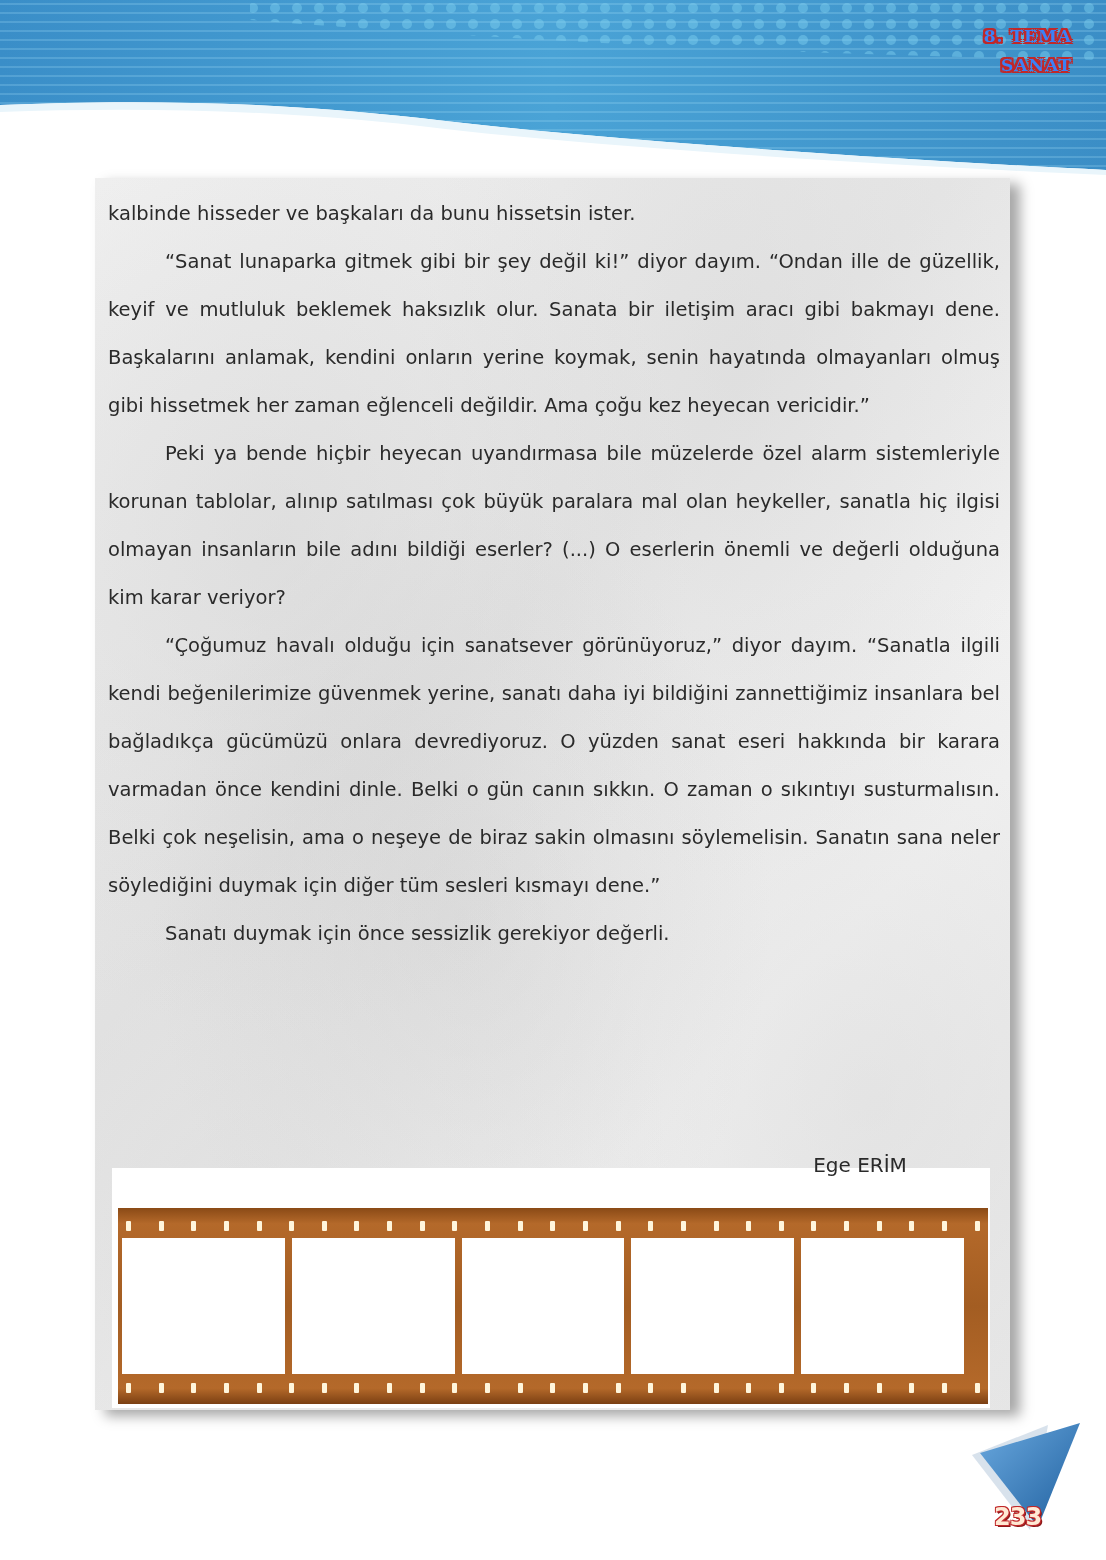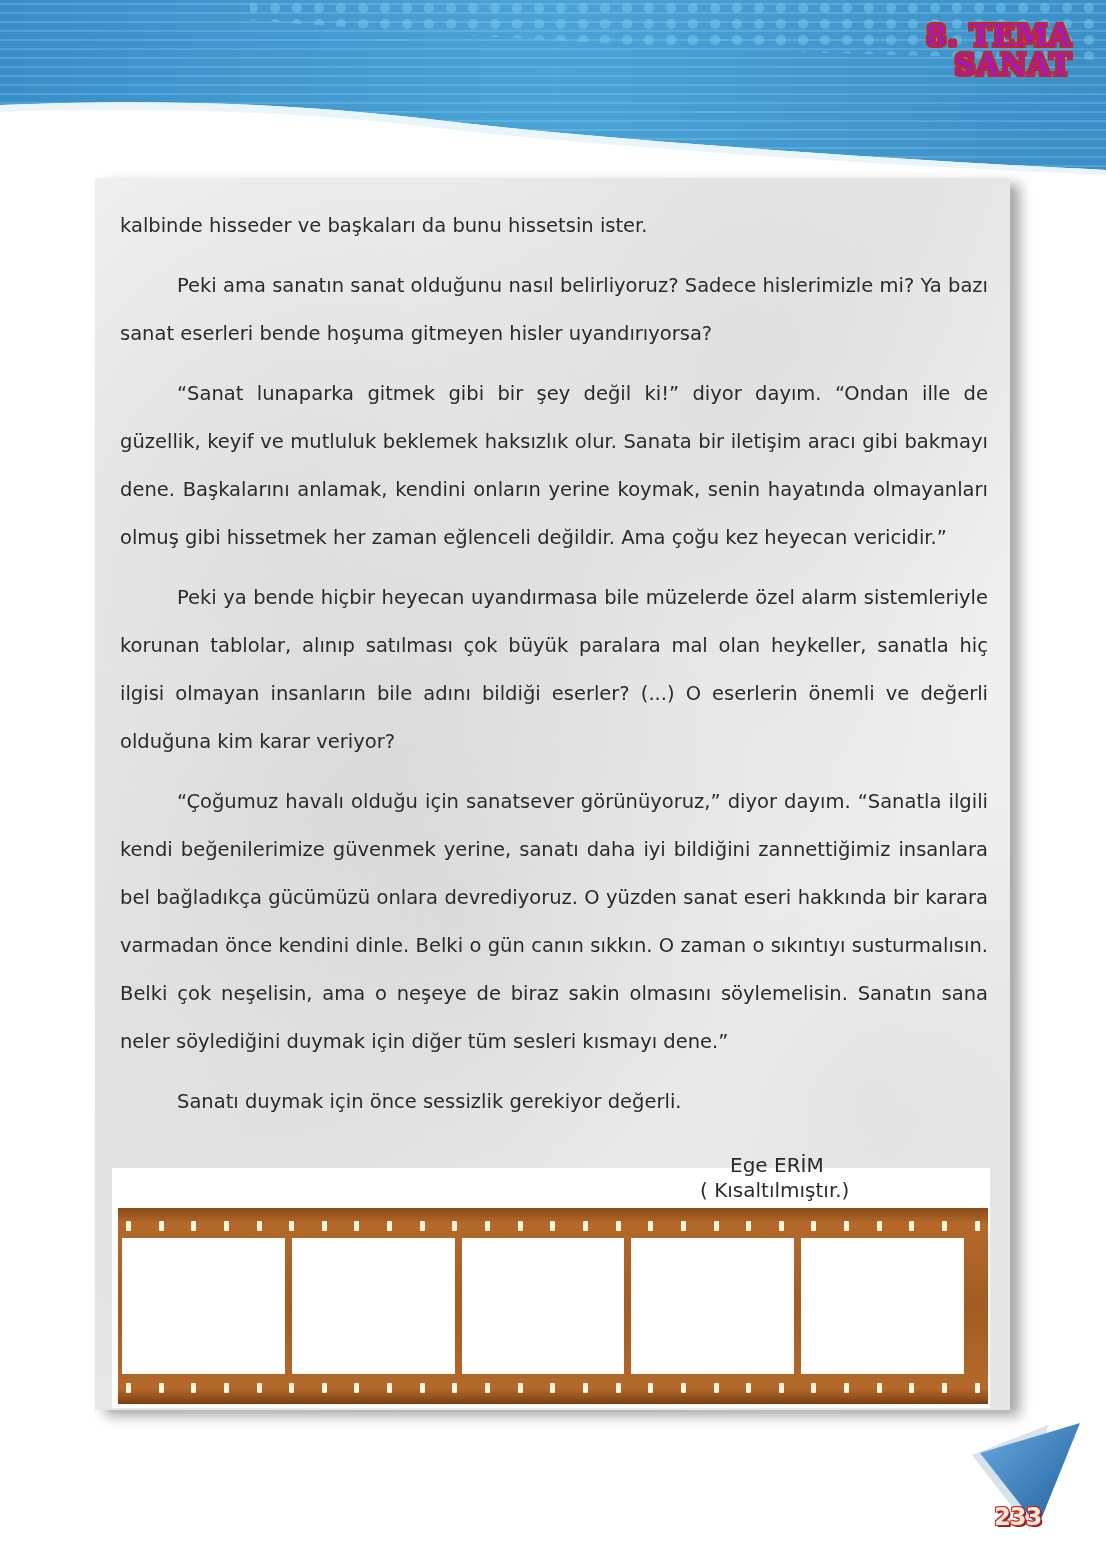--- a/index.html
+++ b/index.html
@@ -8,21 +8,21 @@
     background:#ffffff;
     font-family:"DejaVu Sans", "Liberation Sans", sans-serif;
   }
   
   .header-wave {
     position:absolute; left:0; top:0; width:1106px; height:175px;
   }
   .theme-badge {
     position:absolute; right:34px; top:22px; text-align:right;
     font-family:"DejaVu Serif", "Liberation Serif", serif;
-    font-weight:bold; color:#a21caf; font-size:29px; line-height:29px;
+    font-weight:bold; color:#3b82f6; font-size:17px; line-height:29px;
     letter-spacing:1px;
     text-shadow: 2px 0 0 #c0282a, -2px 0 0 #c0282a, 0 2px 0 #c0282a, 0 -2px 0 #c0282a,
                  2px 2px 0 #c0282a, -2px -2px 0 #c0282a, 2px -2px 0 #c0282a, -2px 2px 0 #c0282a;
   }
   
   .paper {
     position:absolute; left:95px; top:178px; width:915px; height:1232px;
     background:
       radial-gradient(ellipse at 20% 30%, rgba(200,200,200,0.35), transparent 40%),
       radial-gradient(ellipse at 70% 15%, rgba(210,210,210,0.35), transparent 35%),
@@ -30,24 +30,24 @@
       radial-gradient(ellipse at 85% 75%, rgba(205,205,205,0.35), transparent 40%),
       radial-gradient(ellipse at 15% 85%, rgba(200,200,200,0.3), transparent 40%),
       linear-gradient(135deg, #f1f1f1, #e6e6e6 40%, #f3f3f3 70%, #e9e9e9);
     box-shadow: 10px 6px 12px rgba(0,0,0,0.35);
   }
   .text-block {
     position:absolute; left:108px; top:190px; width:892px;
     font-size:19.5px; color:#2a2a2a; line-height:48px;
     text-align:justify;
   }
-  .text-block p { margin:12px; }
+  .text-block p { margin:0; }
   .indent { text-indent:57px; }
   .author {
-    position:absolute; left:700px; top:1153px; width:290px; 
+    position:absolute; left:700px; top:1153px; width:290px; text-align:center;
     font-size:20px; color:#2a2a2a; line-height:25px;
   }
   .author-name { padding-left:30px; }
   
   .film-bg {
     position:absolute; left:112px; top:1168px; width:878px; height:240px; background:#ffffff;
   }
   .filmstrip {
     position:absolute; left:118px; top:1208px; width:870px; height:196px;
     background:linear-gradient(180deg,#8a4a16,#b4692a 8%,#a35d22 50%,#b4692a 92%,#7a3f12);
@@ -99,31 +99,29 @@
 </svg>
 <div class="theme-badge">
   <div>8. TEMA</div>
   <div>SANAT</div>
 </div>
 
 <div class="paper"></div>
 
 <div class="text-block">
   <p>kalbinde hisseder ve başkaları da bunu hissetsin ister.</p>
-  <p class="indent">Peki ama sanatın sanat olduğunu nasıl belirliyoruz? Sadece hislerimizle mi? Ya bazı sanat eserleri bende hoşuma gitmeyen hisler uyandırıyorsa?</p>
   <p class="indent">“Sanat lunaparka gitmek gibi bir şey değil ki!” diyor dayım. “Ondan ille de güzellik, keyif ve mutluluk beklemek haksızlık olur. Sanata bir iletişim aracı gibi bakmayı dene. Başkalarını anlamak, kendini onların yerine koymak, senin hayatında olmayanları olmuş gibi hissetmek her zaman eğlenceli değildir. Ama çoğu kez heyecan vericidir.”</p>
   <p class="indent">Peki ya bende hiçbir heyecan uyandırmasa bile müzelerde özel alarm sistemleriyle korunan tablolar, alınıp satılması çok büyük paralara mal olan heykeller, sanatla hiç ilgisi olmayan insanların bile adını bildiği eserler? (...) O eserlerin önemli ve değerli olduğuna kim karar veriyor?</p>
   <p class="indent">“Çoğumuz havalı olduğu için sanatsever görünüyoruz,” diyor dayım. “Sanatla ilgili kendi beğenilerimize güvenmek yerine, sanatı daha iyi bildiğini zannettiğimiz insanlara bel bağladıkça gücümüzü onlara devrediyoruz. O yüzden sanat eseri hakkında bir karara varmadan önce kendini dinle. Belki o gün canın sıkkın. O zaman o sıkıntıyı susturmalısın. Belki çok neşelisin, ama o neşeye de biraz sakin olmasını söylemelisin. Sanatın sana neler söylediğini duymak için diğer tüm sesleri kısmayı dene.”</p>
   <p class="indent">Sanatı duymak için önce sessizlik gerekiyor değerli.</p>
 </div>
 
 <div class="film-bg"></div>
 <div class="author">
   <div class="author-name">Ege ERİM</div>
-  <div>( Kısaltılmıştır.)</div>
 </div>
 <div class="filmstrip">
   <div class="sprockets top">
       <div class="hole"></div>
       <div class="hole"></div>
       <div class="hole"></div>
       <div class="hole"></div>
       <div class="hole"></div>
       <div class="hole"></div>
       <div class="hole"></div>

